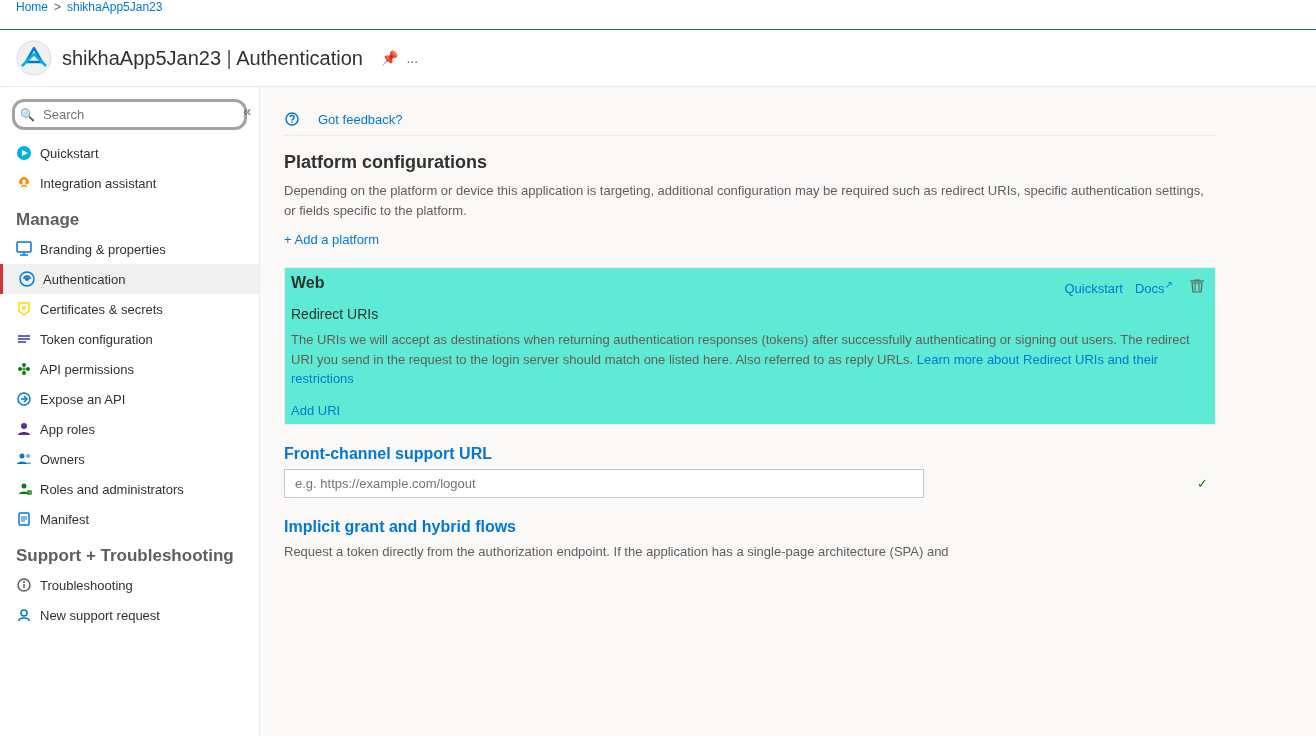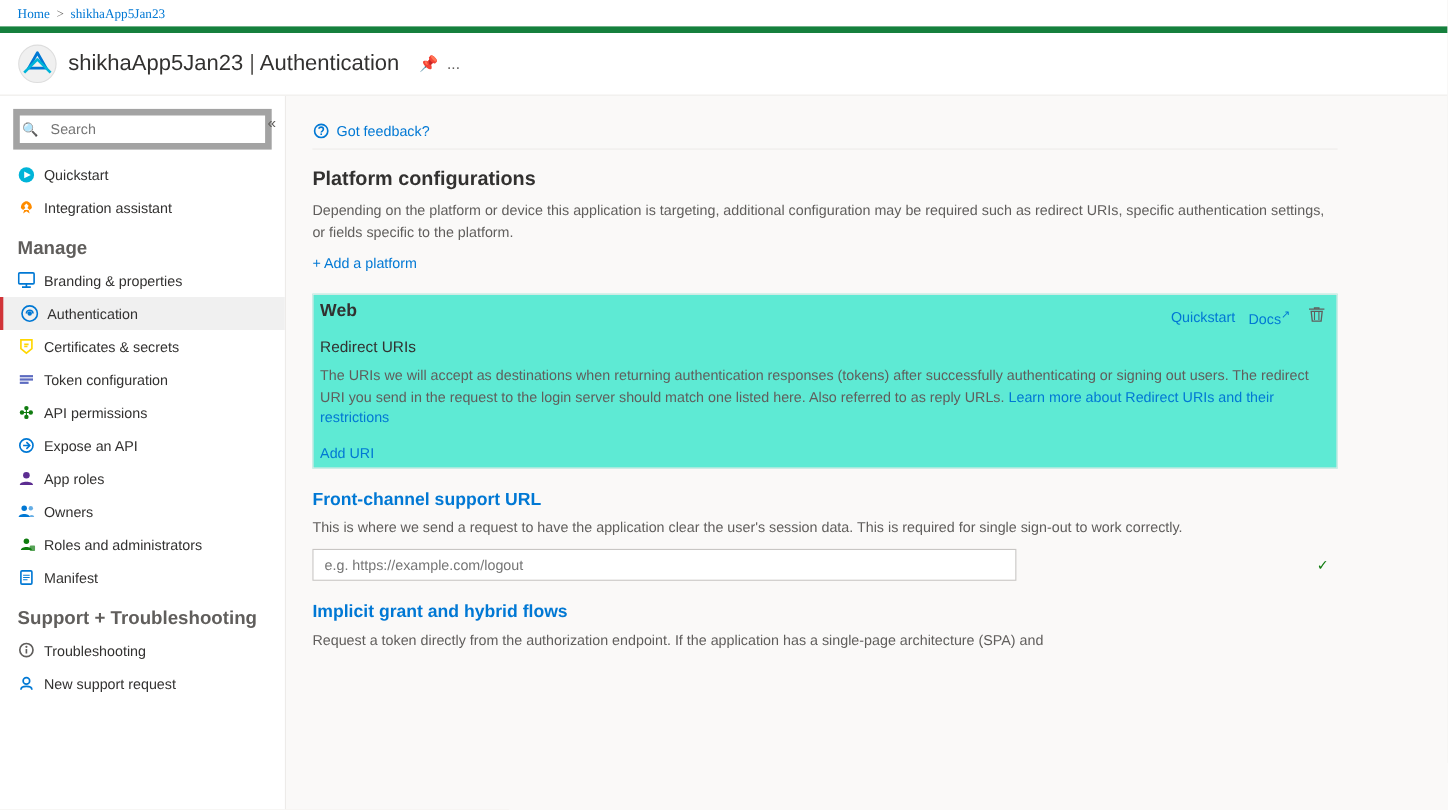--- a/index.html
+++ b/index.html
@@ -1,47 +1,47 @@
 <!DOCTYPE html>
 <html><head>
   <meta charset="utf-8">
   <style>
     * { box-sizing: border-box; margin: 0; padding: 0; }
     body { font-family: 'Segoe UI', Arial, sans-serif; font-size: 13px; color: #333; background: #f3f2f1; display: flex; flex-direction: column; height: 736px; overflow: hidden; }
 
-    .top-bar { background: #fff; height: 30px; display: flex; align-items: center; padding: 0 16px; border-bottom: 6px solid #15803d; font-family: Liberation Serif, serif; }
+    .top-bar { background: #fff; height: 30px; display: flex; align-items: flex-start; padding: 0 16px; border-bottom: 1px solid #15803d; }
     .breadcrumb { display: flex; align-items: center; gap: 6px; font-size: 12px; color: #0078d4; }
     .breadcrumb span { color: #605e5c; }
     .breadcrumb a { color: #0078d4; text-decoration: none; }
 
     .app-header { background: #fff; padding: 10px 16px 10px 16px; border-bottom: 1px solid #edebe9; display: flex; align-items: center; gap: 10px; }
     .app-icon { width: 36px; height: 36px; }
     .app-title { font-size: 20px; font-weight: 600; color: #323130; }
     .app-title span { color: #323130; font-weight: 300; }
     .header-actions { display: flex; gap: 8px; margin-left: 8px; color: #605e5c; font-size: 16px; }
     .header-actions span { cursor: pointer; }
 
     .main-layout { display: flex; flex: 1; overflow: hidden; }
 
     .sidebar { width: 260px; background: #fff; border-right: 1px solid #edebe9; overflow-y: auto; padding-top: 8px; flex-shrink: 0; }
 
     .search-box { margin: 4px 12px 8px 12px; position: relative; }
-    .search-box input { width: 100%; padding: 5px 8px 5px 28px; border: 6px solid #a3a3a3; border-radius: 0; font-size: 13px; color: #323130; }
+    .search-box input { width: 100%; padding: 5px 8px 5px 28px; border: 3px solid #a3a3a3; border-radius: 12px; font-size: 13px; color: #323130; }
     .search-box .search-icon-inner { position: absolute; left: 8px; top: 50%; transform: translateY(-50%); color: #605e5c; font-size: 12px; }
     .collapse-btn { position: absolute; right: -4px; top: 4px; cursor: pointer; color: #605e5c; font-size: 14px; }
 
     .nav-item { display: flex; align-items: center; gap: 8px; padding: 7px 16px; cursor: pointer; color: #323130; font-size: 13px; }
     .nav-icon { width: 16px; height: 16px; display: flex; align-items: center; justify-content: center; flex-shrink: 0; }
     .nav-section-label { padding: 12px 16px 4px 16px; font-size: 17px; font-weight: 600; color: #605e5c; text-transform: none; }
 
     .content-area { flex: 1; overflow-y: auto; background: #faf9f8; padding: 0; }
 
     .content-inner { padding: 16px 24px; max-width: 980px; }
 
-    .feedback-bar { display: flex; align-items: center; gap: 6px; margin-bottom: 16px; color: #0078d4; font-size: 13px; cursor: pointer; padding: 8px 0; border-bottom: 1px solid #edebe9; }
+    .feedback-bar { display: flex; align-items: center; gap: 18px; margin-bottom: 16px; color: #0078d4; font-size: 13px; cursor: pointer; padding: 8px 0; border-bottom: 1px solid #edebe9; }
 
     .section-title { font-size: 18px; font-weight: 700; color: #323130; margin-bottom: 8px; }
     .section-desc { font-size: 13px; color: #605e5c; line-height: 1.5; margin-bottom: 12px; }
 
     .add-platform-btn { display: flex; align-items: center; gap: 6px; color: #0078d4; font-size: 13px; cursor: pointer; margin-bottom: 20px; }
 
     .platform-card { border: 1px solid #edebe9; background: #5eead4; padding: 6px; margin-bottom: 20px; }
 
     .platform-header { display: flex; justify-content: space-between; align-items: flex-start; margin-bottom: 4px; }
     .platform-name { font-size: 16px; font-weight: 600; color: #323130; }
@@ -325,21 +325,20 @@
         <p class="platform-desc">
           <span>The URIs we will accept as destinations when returning authentication responses (tokens) after successfully authenticating or signing out users. The redirect URI you send in the request to the login server should match one listed here. Also referred to as reply URLs.</span>
           <a href="#">Learn more about Redirect URIs and their restrictions</a>
         </p>
 
 
         <div class="add-uri-btn">Add URI</div>
       </div>
 
       <h3 class="sub-section-title">Front-channel support URL</h3>
-      <p class="sub-section-desc">This is where we send a request to have the application clear the user's session data. This is required for single sign-out to work correctly.</p>
 
       <div class="logout-input-wrap">
         <input class="logout-input" type="text" placeholder="e.g. https://example.com/logout" style="">
         <span class="logout-input-check">✓</span>
       </div>
 
       <h3 class="sub-section-title" style="margin-top: 20px;">Implicit grant and hybrid flows</h3>
       <p class="sub-section-desc">Request a token directly from the authorization endpoint. If the application has a single-page architecture (SPA) and</p>
 
     </div>

